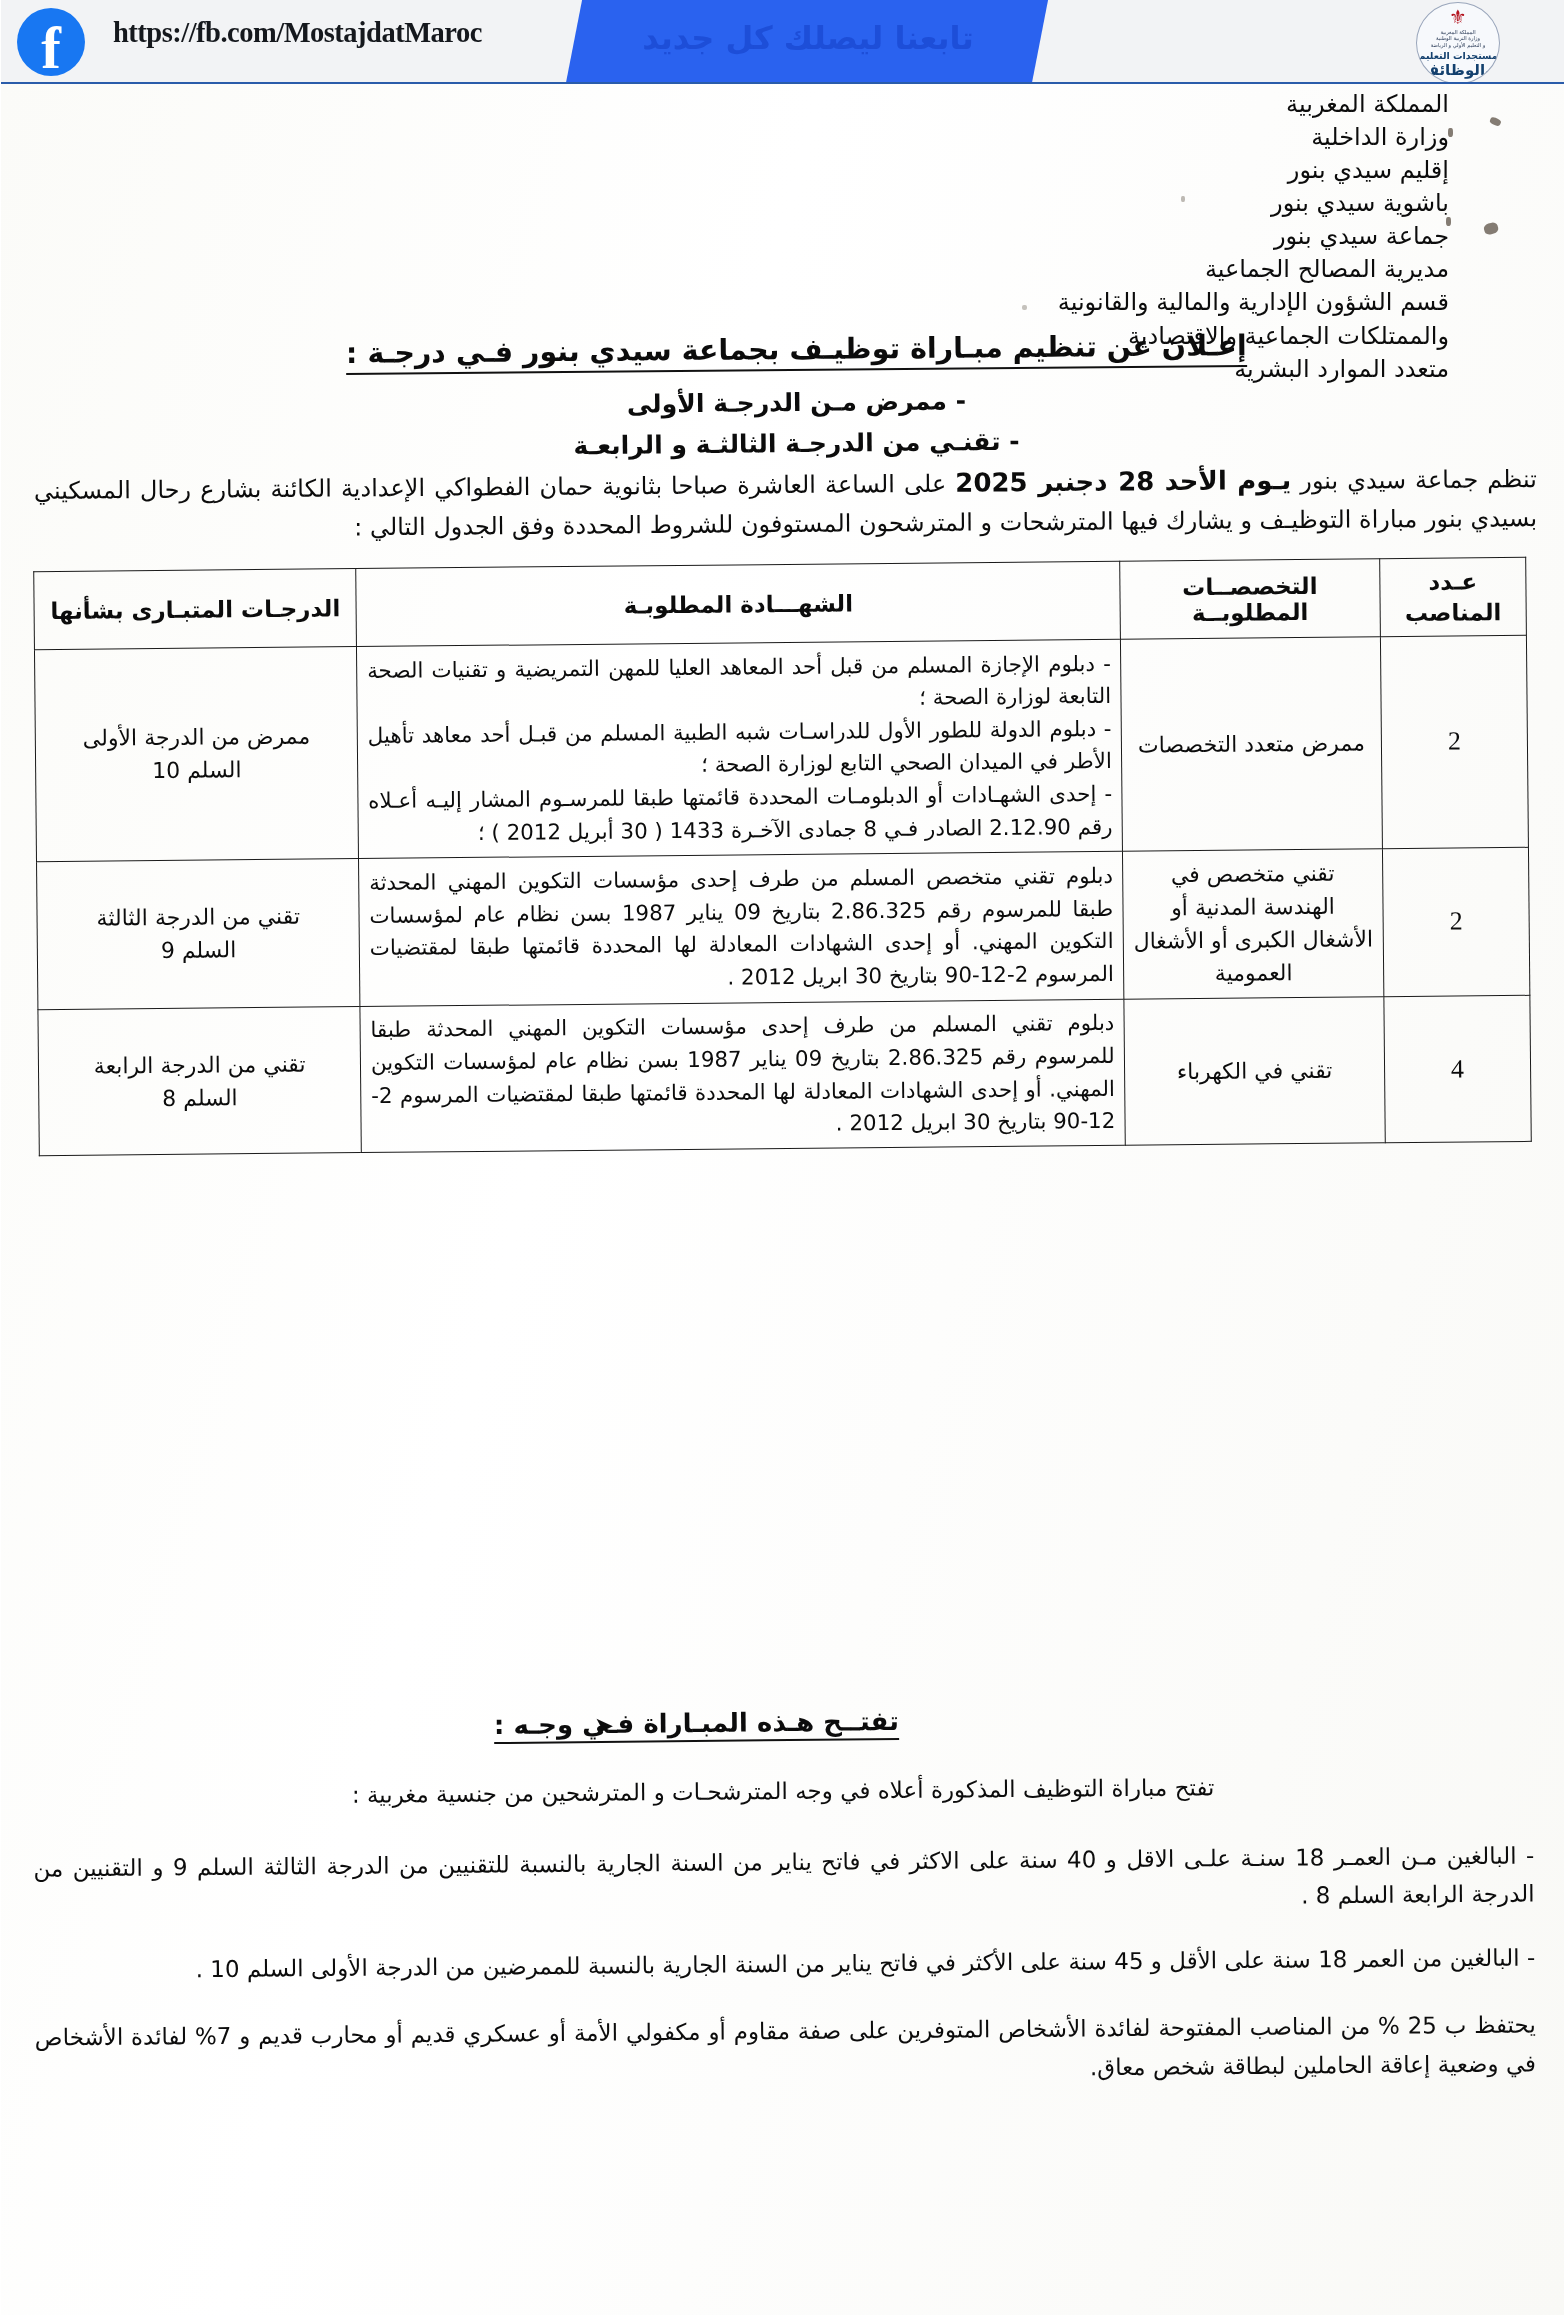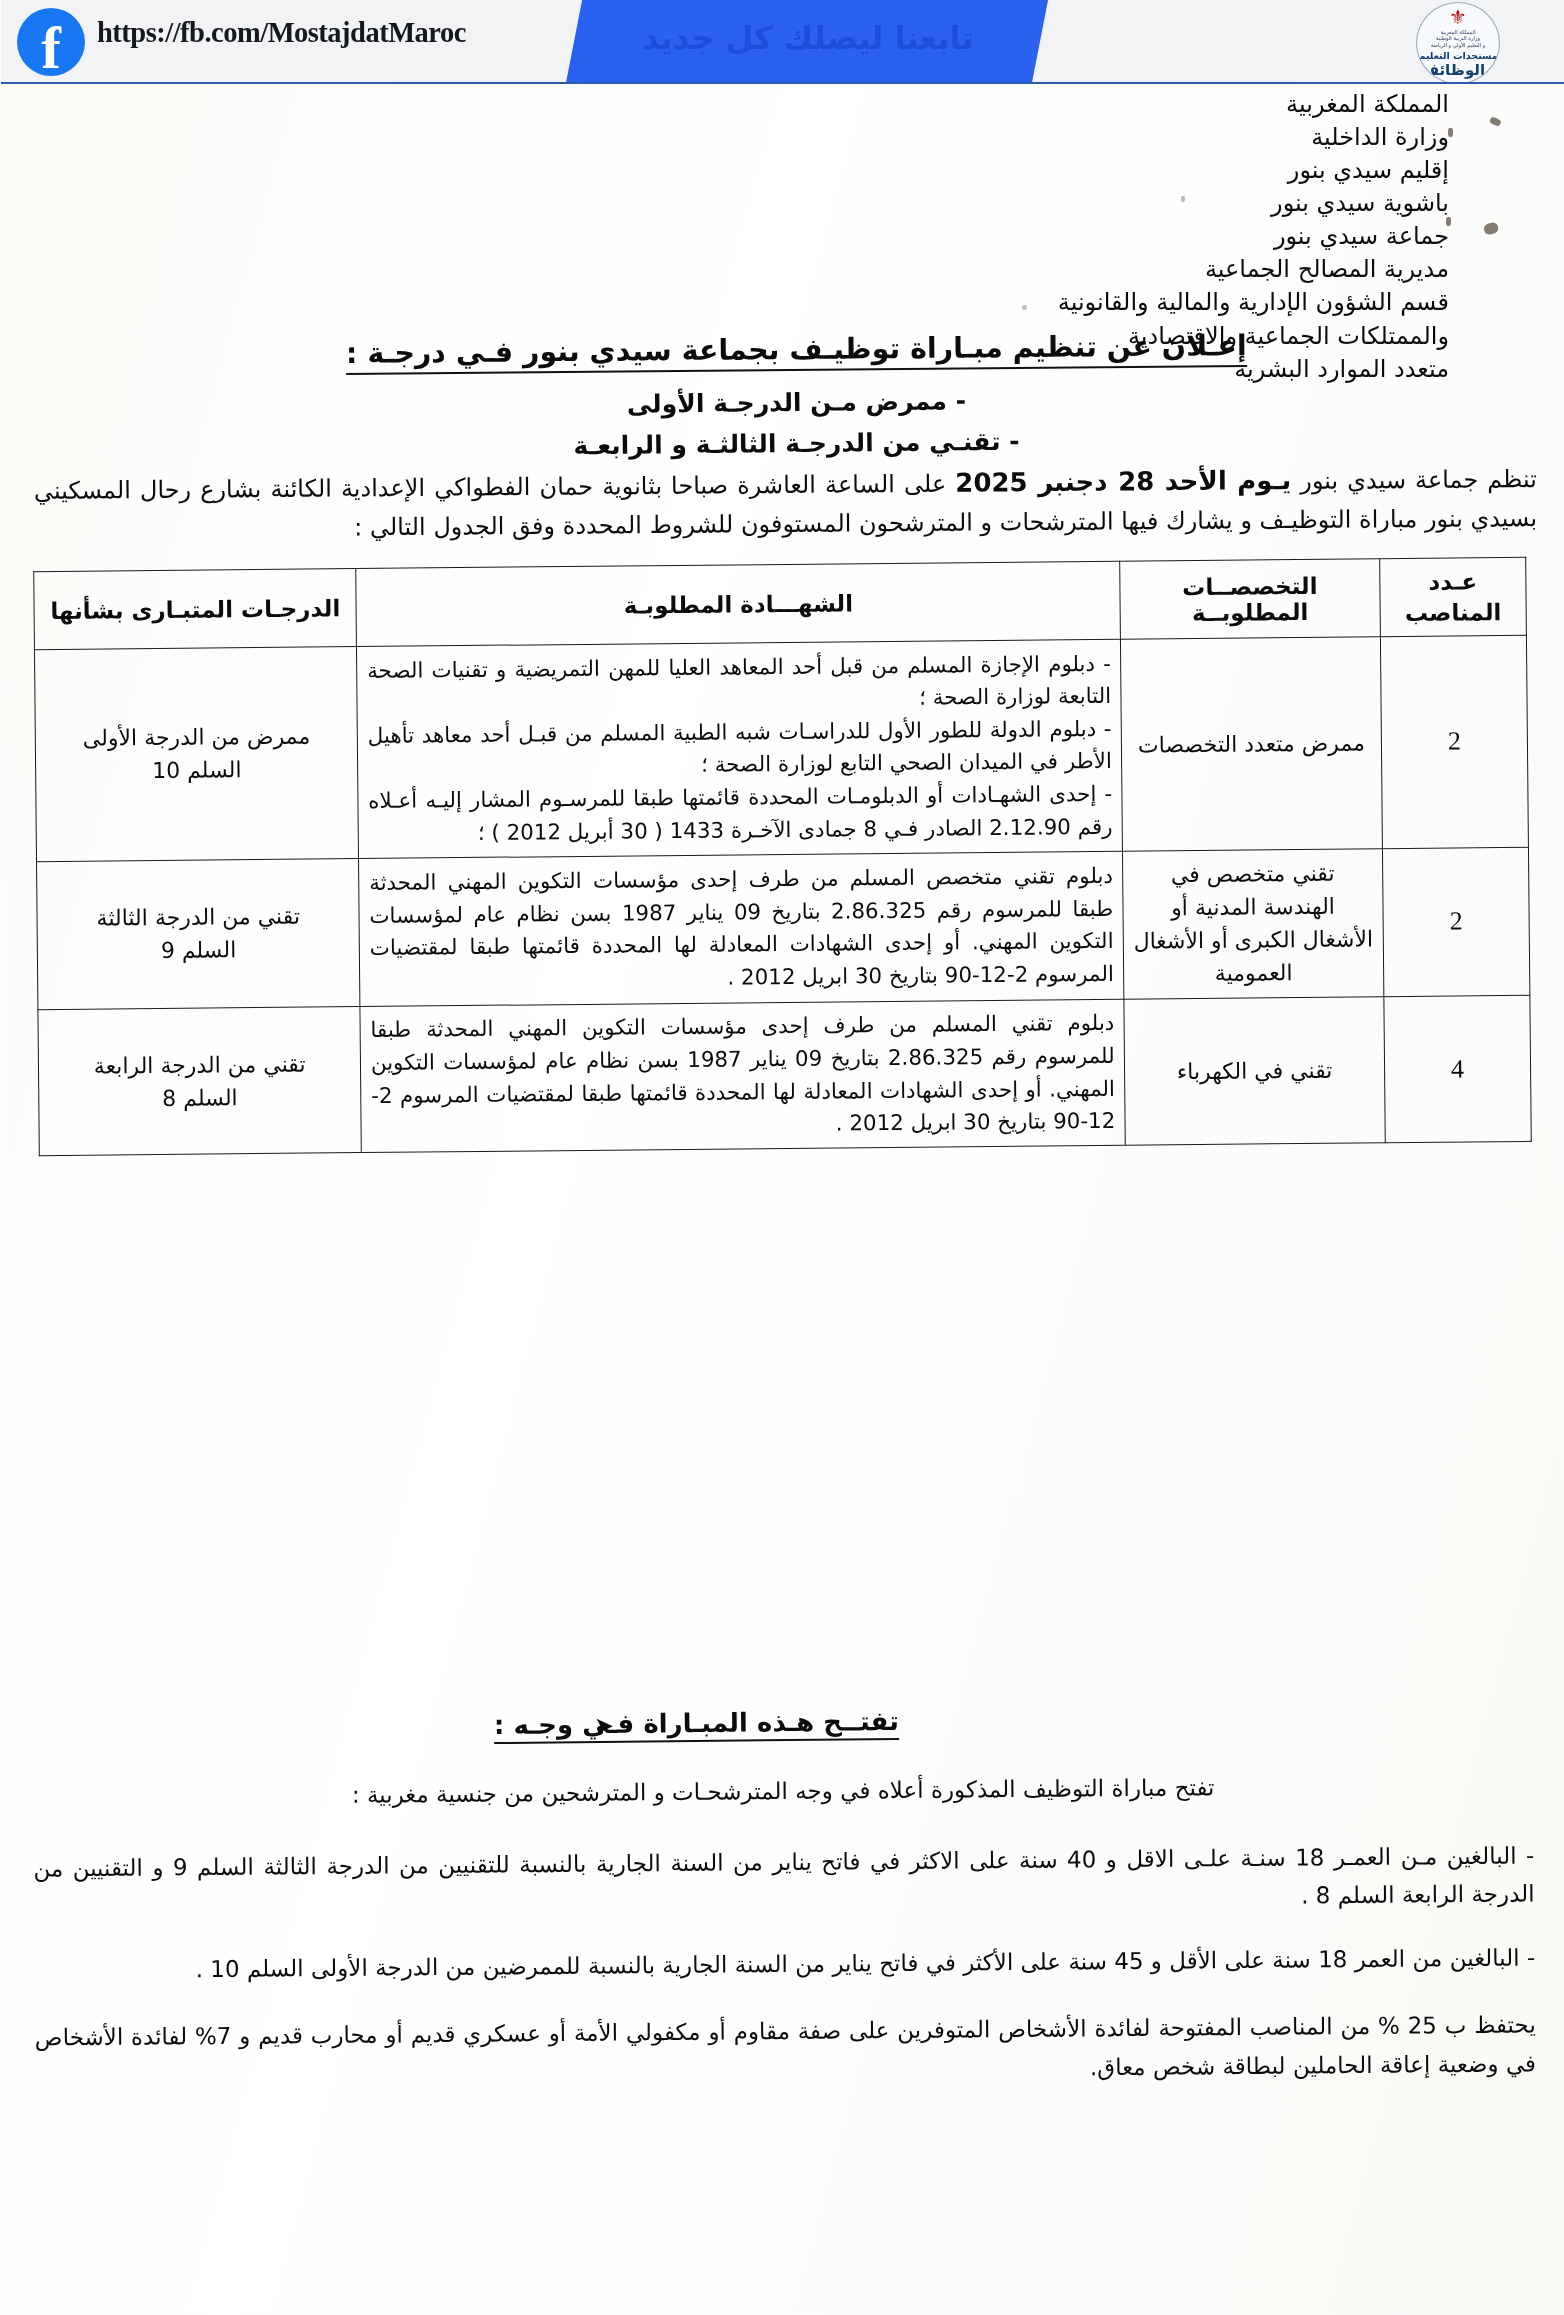--- a/index.html
+++ b/index.html
@@ -29,21 +29,21 @@
     background: #1877f2;
     border-radius: 50%;
     display: flex; align-items: flex-end; justify-content: center;
   }
   .fb-logo span {
     color: #fff; font-size: 59px; font-weight: bold;
     font-family: "Liberation Serif", serif;
     line-height: 0.92;
   }
   .fb-url {
-    position: absolute; left: 97px; top: 17px;
+    position: absolute; left: 113px; top: 17px;
     font-family: "Liberation Serif", serif;
     font-weight: bold; font-size: 28.5px;
     color: #15181d; letter-spacing: -0.5px;
     direction: ltr;
     white-space: nowrap;
   }
   .fb-blue-shape {
     position: absolute; left: 574px; top: -5.7px;
     width: 466px; height: 95px;
     background: #2a62ef;

